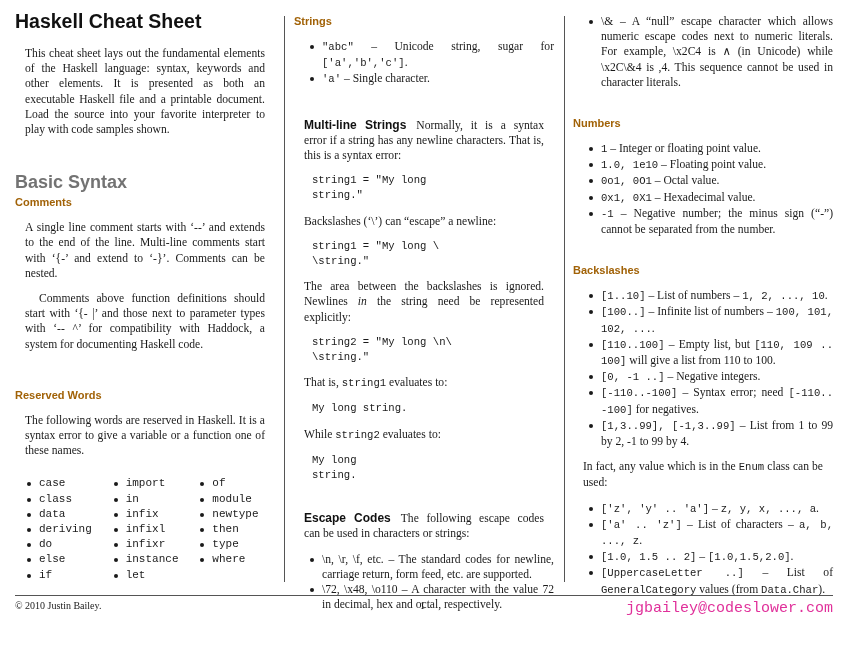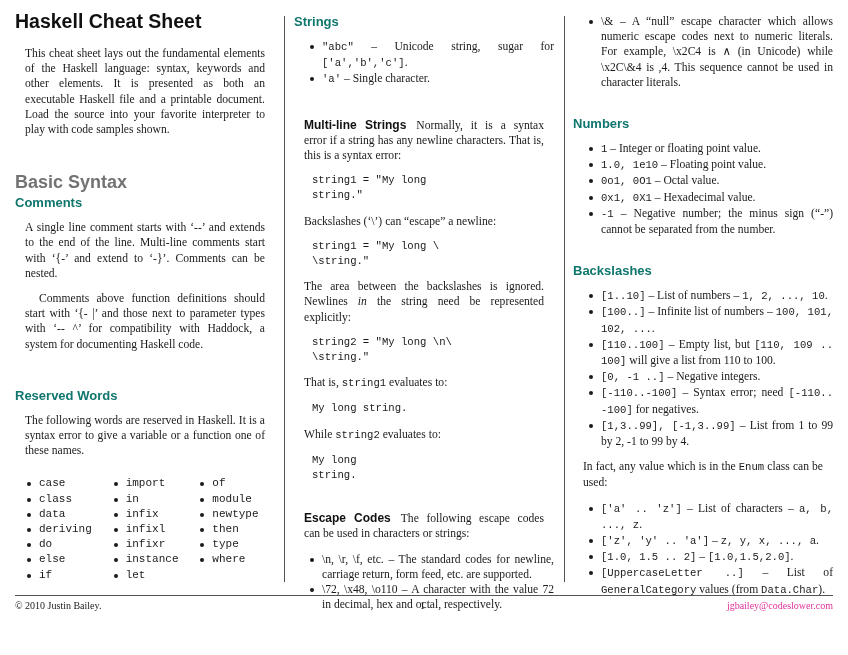--- a/index.html
+++ b/index.html
@@ -22,21 +22,21 @@
     .title {
       font-family: "Liberation Sans", sans-serif; font-weight: bold;
       font-size: 19.5px; line-height: 22px; margin: 10px 0 14px 0; color: #111;
     }
     .h1 {
       font-family: "Liberation Sans", sans-serif; font-weight: bold;
       font-size: 18px; line-height: 18px; margin: 0 0 4px 0; color: #737373;
     }
     .h2 {
       font-family: "Liberation Sans", sans-serif; font-weight: bold;
-      font-size: 13px; line-height: 15px; margin: 0 0 10px 0; color: #0f766e;
+      font-size: 11px; line-height: 15px; margin: 0 0 10px 0; color: #a16207;
     }
     .runin {
       font-family: "Liberation Sans", sans-serif; font-weight: bold;
       font-size: 12px; margin-right: 10px; color: #111;
     }
     p { margin: 10px; text-align: justify; }
     p.indent { text-indent: 14px; }
     .tt { font-family: "Liberation Mono", monospace; font-size: 10.6px; }
     pre {
       font-family: "Liberation Mono", monospace; font-size: 10.6px;
@@ -48,21 +48,21 @@
       content: ""; position: absolute; left: -12px; top: 6px;
       width: 4px; height: 4px; border-radius: 50%; background: #1a1a1a;
     }
     .kw-grid { display: flex; margin: 18px 0 0 0; }
     .kw-grid ul { flex: 1; padding-left: 24px; }
     .kw-grid ul li { font-family: "Liberation Mono", monospace; font-size: 11px; line-height: 15.2px; }
     .footer-rule { position: absolute; left: 15px; width: 818px; top: 595px; height: 1px; background: #555; }
     .footer { position: absolute; top: 600px; font-size: 10px; font-family: "Liberation Serif", serif; }
     #foot-left { left: 15px; }
     #foot-mid { left: 420px; }
-    #foot-right { right: 15px; font-family: Liberation Serif, serif; font-size: 10px; }
+    #foot-right { right: 15px; font-family: Liberation Mono, monospace; font-size: 15px; }
     .gap-m { height: 20px; }
     .gap-l { height: 26px; }
   </style>
 </head>
 <body>
 
 <div class="divider" id="div1"></div>
 <div class="divider" id="div2"></div>
 
 <div class="col" id="col1">
@@ -155,22 +155,22 @@
   <ul>
     <li><span class="tt">[1..10]</span><span> – List of numbers – </span><span class="tt">1, 2, ..., 10</span><span>.</span></li>
     <li><span class="tt">[100..]</span><span> – Infinite list of numbers – </span><span class="tt">100, 101, 102, ...</span><span>.</span></li>
     <li><span class="tt">[110..100]</span><span> – Empty list, but </span><span class="tt">[110, 109 .. 100]</span><span> will give a list from 110 to 100.</span></li>
     <li><span class="tt">[0, -1 ..]</span><span> – Negative integers.</span></li>
     <li><span class="tt">[-110..-100]</span><span> – Syntax error; need </span><span class="tt">[-110.. -100]</span><span> for negatives.</span></li>
     <li><span class="tt">[1,3..99], [-1,3..99]</span><span> – List from 1 to 99 by 2, -1 to 99 by 4.</span></li>
   </ul>
   <p><span>In fact, any value which is in the </span><span class="tt">Enum</span><span> class can be used:</span></p>
   <ul>
+    <li><span class="tt">['z', 'y' .. 'a']</span><span> – </span><span class="tt">z, y, x, ..., a</span><span>.</span></li>
     <li><span class="tt">['a' .. 'z']</span><span> – List of characters – </span><span class="tt">a, b, ..., z</span><span>.</span></li>
-    <li><span class="tt">['z', 'y' .. 'a']</span><span> – </span><span class="tt">z, y, x, ..., a</span><span>.</span></li>
     <li><span class="tt">[1.0, 1.5 .. 2]</span><span> – </span><span class="tt">[1.0,1.5,2.0]</span><span>.</span></li>
     <li><span class="tt">[UppercaseLetter ..]</span><span> – List of </span><span class="tt">GeneralCategory</span><span> values (from </span><span class="tt">Data.Char</span><span>).</span></li>
   </ul>
 </div>
 
 <div class="footer-rule"></div>
 <div class="footer" id="foot-left">© 2010 Justin Bailey.</div>
 <div class="footer" id="foot-mid">1</div>
 <div class="footer" id="foot-right" style="color: rgb(224, 48, 154);">jgbailey@codeslower.com</div>
 

